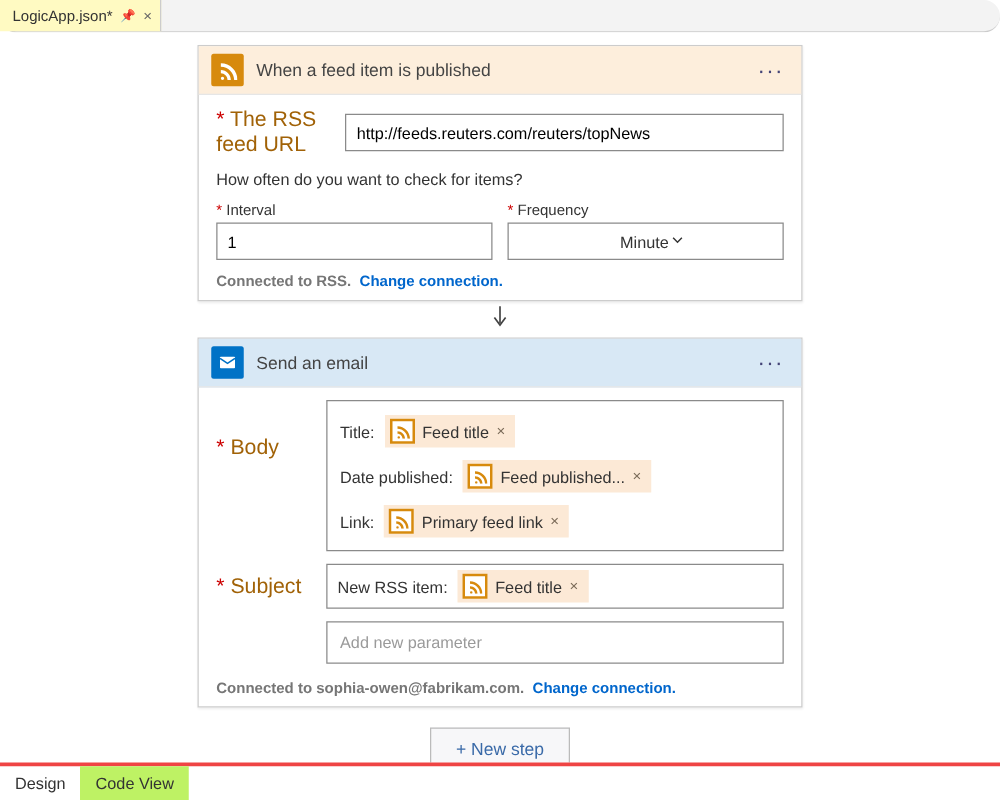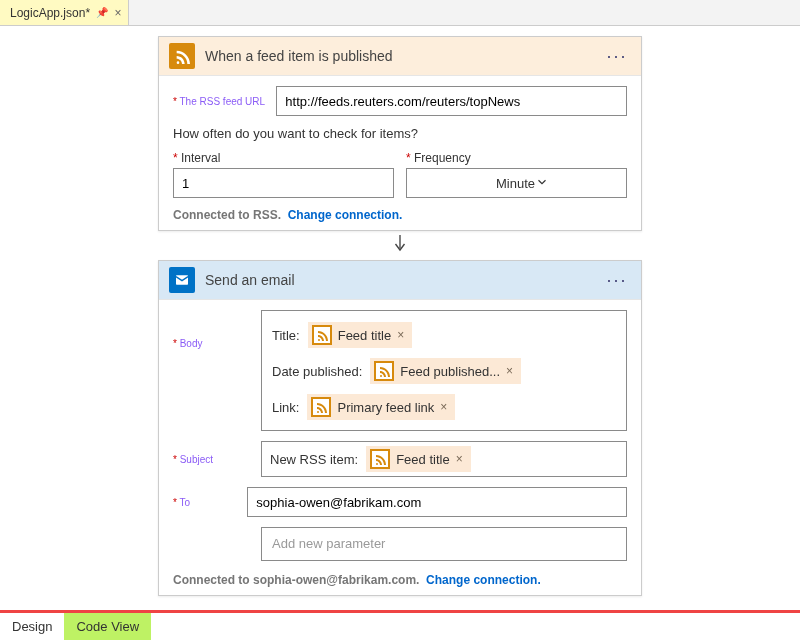--- a/index.html
+++ b/index.html
@@ -1,34 +1,34 @@
 <!DOCTYPE html>
 <html><head>
 <meta charset="utf-8">
 <style>
   * { box-sizing: border-box; font-family: "Segoe UI", Arial, sans-serif; }
   body { margin:0; padding:0; width:800px; height:640px; background:#fff; font-size:13px; color:#333; }
-  .tab-bar { background:#f3f3f3; border-bottom:1px solid #ccc; height:26px; display:flex; align-items:stretch;}
+  .tab-bar { background:#f3f3f3; border-bottom:1px solid #ccc; height:26px; display:flex; align-items:stretch;border-radius:13px;}
   .tab { background:#fffac2; border-right:1px solid #ccc; padding:4px 6px 4px 10px; display:flex; align-items:center; gap:6px; font-size:12px; }
   .tab .pin { font-size:10px; color:#666; }
   .tab .close { color:#666; cursor:pointer; }
   .canvas { position:relative; padding:10px 0 0 0; height:614px; }
   .card { width:484px; margin:0 auto; border:1px solid #ccc; background:#fff; box-shadow:0 1px 2px rgba(0,0,0,0.08); }
   .card-header { display:flex; align-items:center; padding:6px 10px; gap:10px; border-bottom:1px solid #e6e6e6;}
   .card-header.orange { background:#fdeedc; }
   .card-header.blue { background:#d8e8f5; }
   .hicon { width:26px; height:26px; border-radius:2px; display:flex; align-items:center; justify-content:center; }
   .hicon.orange { background:#d78a0d; }
   .hicon.blue { background:#0072c6; }
   .hicon svg { width:16px; height:16px; fill:#fff; }
   .card-title { flex:1; font-size:14px; color:#444; }
   .ellipsis { color:#447; font-size:18px; letter-spacing:1px; cursor:pointer; padding:0 4px; }
   .card-body { padding:10px 14px 8px 14px; }
   .row { display:flex; align-items:center; margin-bottom:10px; gap:8px; }
-  .labelcol { width:125px; font-size:10px; color:#8b5cf6; }
+  .labelcol { width:125px; font-size:17px; color:#a16207; }
   .labelcol.narrow { width:80px; }
   .req::before { content:"* "; color:#c00; }
   .halfrow { display:flex; gap:12px; }
   .half { flex:1; }
   .fld-label { font-size:12px; margin-bottom:3px; }
   input[type=text], .select { width:100%; border:1px solid #8a8a8a; padding:5px 8px; font-size:13px; height:30px; background:#fff; }
   .select { display:flex; align-items:center; justify-content:center; cursor:pointer;padding-left:20px;}
   .select .chev svg{ width:14px; height:14px; stroke:#333; stroke-width:2; fill:none;}
   .subtext { font-size:13px; margin:6px 0 10px 0; }
   .footer-note{ font-size:12px; color:#767676; padding-top:2px;font-weight:bold;}
@@ -174,24 +174,20 @@
                 <svg viewBox="0 0 24 24">
                   <path d="M4 4v4c8.8 0 16 7.2 16 16h4C24 13 15 4 4 4zm0 8v4c4.4 0 8 3.6 8 8h4c0-6.6-5.4-12-12-12zm2 8a2 2 0 100 4 2 2 0 000-4z"></path>
                 </svg>
               </span>
             <span class="tx">Feed title</span>
             <span class="rem">×</span>
           </span>
         </div>
       </div>
 
-      <div class="row">
-        <div class="labelcol narrow req">To</div>
-        <input type="text" value="sophia-owen@fabrikam.com" style="">
-      </div>
 
       <div class="row">
         <div class="labelcol narrow"></div>
         <div class="boxarea gray">Add new parameter</div>
       </div>
 
       <div class="footer-note">
         <span>Connected to sophia-owen@fabrikam.com.</span>
         &nbsp;<a href="#">Change connection.</a>
       </div>

